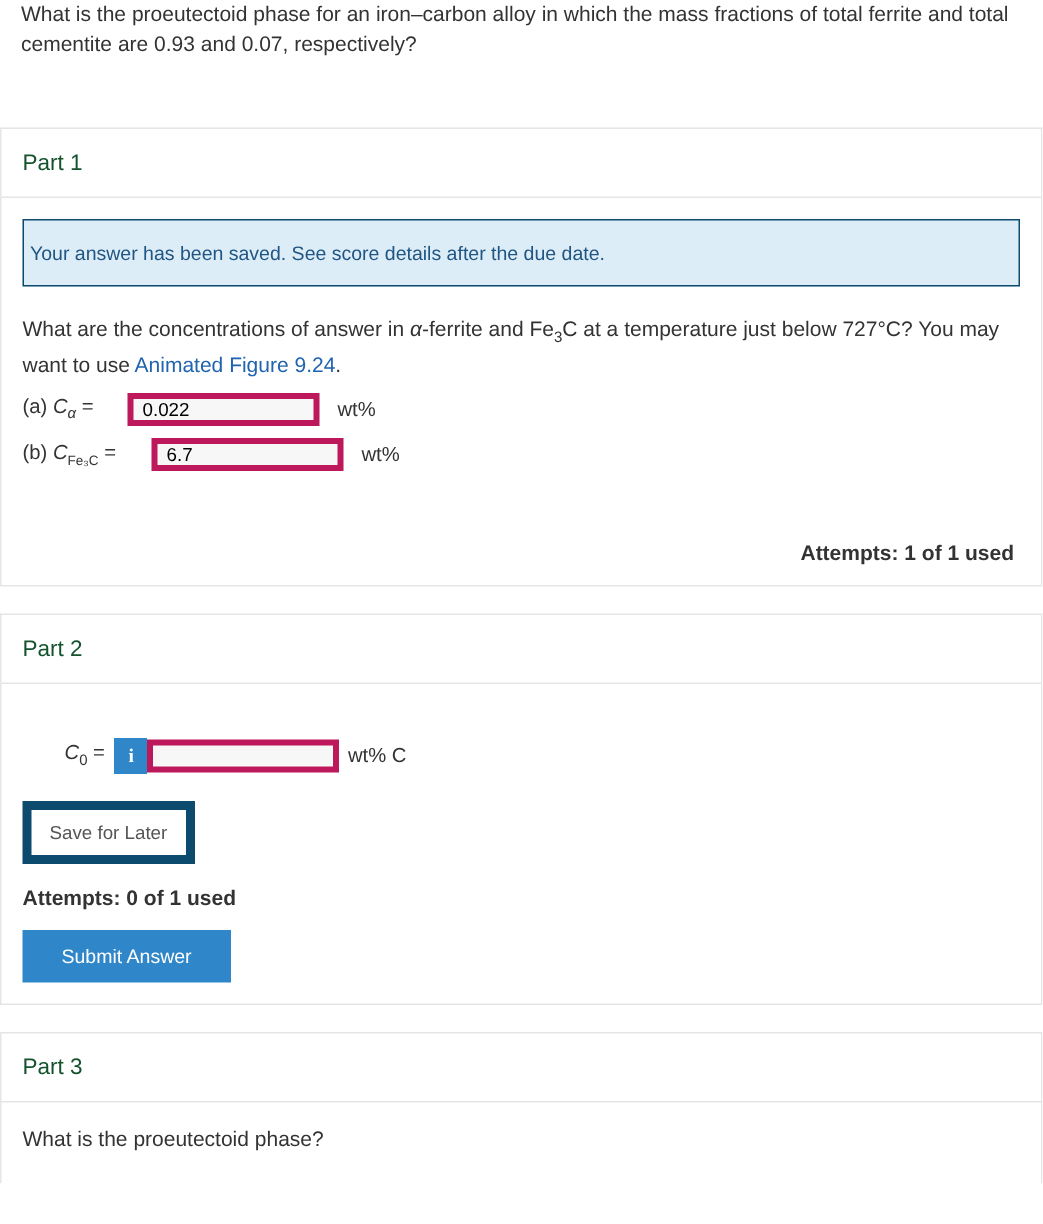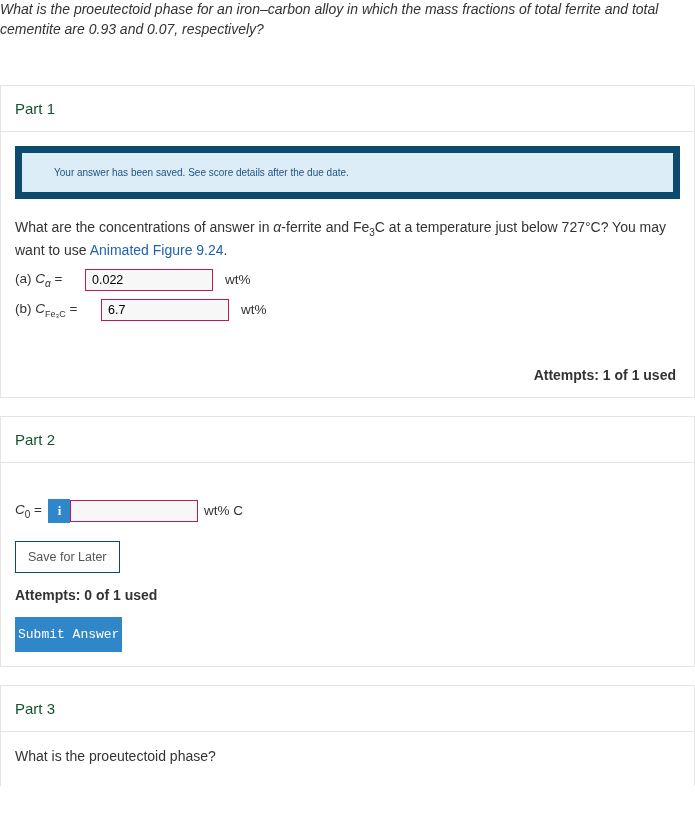--- a/index.html
+++ b/index.html
@@ -4,70 +4,69 @@
 <style>
   * { box-sizing: border-box; margin: 0; padding: 0; }
   body {
     font-family: -apple-system, BlinkMacSystemFont, "Segoe UI", Arial, sans-serif;
     font-size: 14px;
     color: #333;
     background: #fff;
     width: 695px;
   }
   .intro {
-    padding: 0 14px 18px 0;
-    font-style: italic;
+    padding: 0 14px 18px 14px;
   }
   .intro p { margin-bottom: 10px; line-height: 1.4; }
   .part-header {
     padding: 14px 14px;
     color: #14532d;
     font-size: 15px;
     border: 1px solid #e5e5e5;
     border-bottom: none;
     margin-top: 18px;
   }
   .part-body {
     padding: 14px;
     border: 1px solid #e5e5e5;
     border-top: 1px solid #e5e5e5;
   }
   a, .link { color: #2063b0; text-decoration: none; }
   .alert-info {
     background: #dcedf7;
-    border: 7px solid #0c4a6e;
+    border: 1px solid #0c4a6e;
     color: #205584;
-    padding: 14px 32px;
+    padding: 14px 4px;
     margin: 0 0 18px 0;
-    font-size: 10px;
+    font-size: 13px;
   }
   .qtext { line-height: 1.45; margin-bottom: 6px; }
   .row-line { margin-top: 8px; display: flex; align-items: center; gap: 6px; font-size: 13.5px; }
   .row-line .lab { min-width: 64px; }
   .row-line.b .lab { min-width: 80px; }
   input[type="text"] {
-    border: 1px solid #be185d;
+    border: 4px solid #be185d;
     background: #f7f7f7;
     height: 22px;
     padding: 2px 6px;
     font-size: 12.5px;
     width: 128px;
   }
   .unit { margin-left: 6px; font-size: 13.5px; text-align: center; }
   .sub { font-size: 10px; vertical-align: sub; }
   .ital { font-style: italic; }
   .attempts-row {
     text-align: right;
     font-weight: 700;
     font-size: 14px;
     margin-top: 46px;
     padding-right: 4px;
   }
   .p2-input-row { display: flex; align-items: center; gap: 0; margin-top: 22px; }
-  .p2-input-row .lab2 { margin-right: 6px; font-size: 13.5px; }
+  .p2-input-row .lab2 { margin-right: 6px; font-size: 13.5px; margin-left: 28px; }
   .info-icon {
     width: 22px; height: 24px;
     background: #2f87c9;
     color: #fff;
     display: inline-flex;
     align-items: center;
     justify-content: center;
     font-weight: 700;
     font-family: Georgia, serif;
     font-size: 13px;
@@ -77,44 +76,43 @@
   .p2-input {
     border: 1px solid #bbb;
     background: #fff;
     height: 24px;
     width: 150px;
     padding: 2px 6px;
     font-size: 12.5px;
   }
   .save-btn {
     margin-top: 18px;
-    border: 1px solid #0c4a6e;
+    border: 6px solid #0c4a6e;
     background: #fff;
     color: #555;
     font-size: 12.5px;
     padding: 8px 12px;
     cursor: pointer;
   }
   .submit-row {
     display: flex;
     justify-content: flex-end;
     align-items: flex-start;
     gap: 14px;
     margin-top: 14px;
     flex-direction: column;
   }
   .submit-row .att2 { font-weight: 700; font-size: 14px; }
   .submit-btn {
     background: #2f87c9;
     color: #fff;
     border: none;
-    padding: 10px 3px;
+    padding: 10px 26px;
     font-size: 13px;
     cursor: pointer;
-    font-family: Liberation Mono, monospace;
   }
 </style>
 </head>
 <body>
 
 <div class="intro">
   <p>What is the proeutectoid phase for an iron–carbon alloy in which the mass fractions of total ferrite and total cementite are 0.93 and 0.07, respectively?</p>
 </div>
 
 <div class="part-header">Part 1</div>

